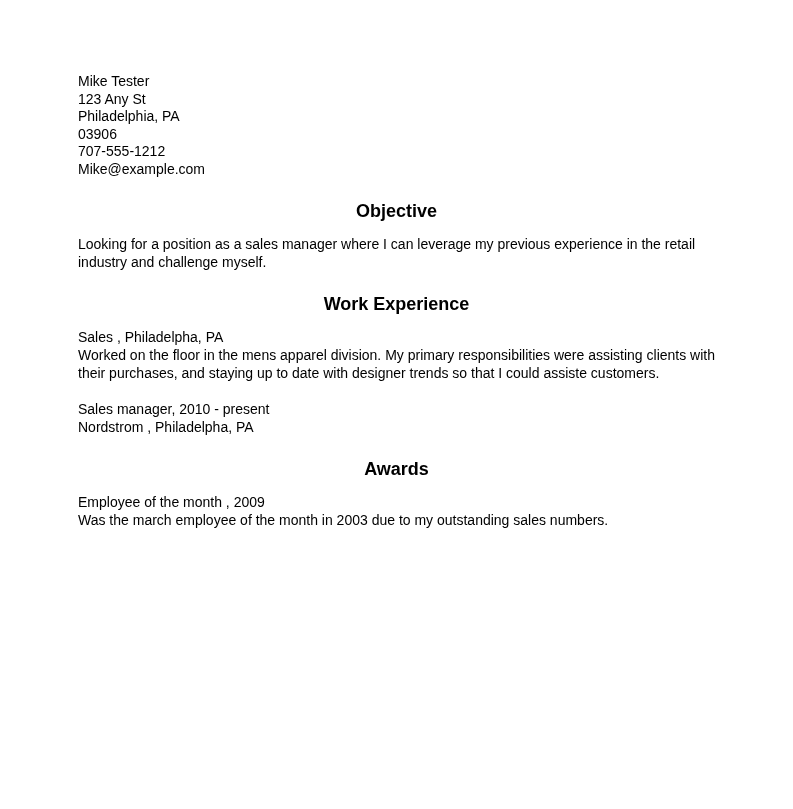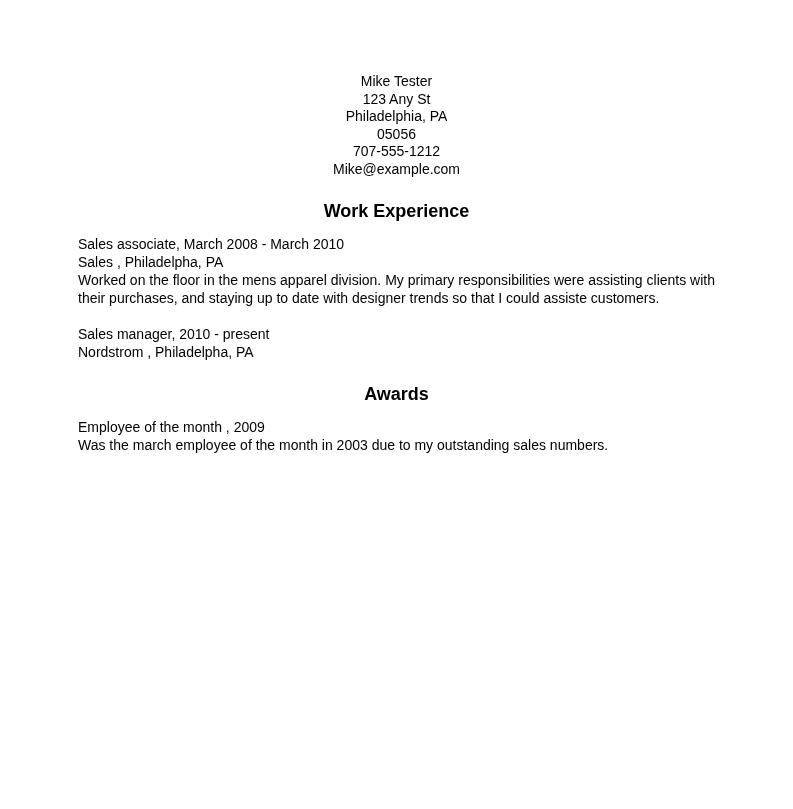--- a/index.html
+++ b/index.html
@@ -14,21 +14,21 @@
     margin: 0 auto;
     background: #ffffff;
     color: #000000;
     font-family: "Liberation Sans", "DejaVu Sans", sans-serif;
     font-size: 14px;
     line-height: 18px;
     padding: 73px 78px 0 78px;
     overflow: hidden;
   }
   .contact {
-    text-align: center;
+    text-align: left;
     margin: 0 0 20px 0;
   }
   .contact div {
     line-height: 17.5px;
   }
   h3.section-heading {
     text-align: center;
     font-size: 18px;
     font-weight: bold;
     line-height: 19px;
@@ -46,31 +46,34 @@
 </style>
 </head>
 <body>
 
 <div class="page">
 
   <header class="contact">
     <div>Mike Tester</div>
     <div>123 Any St</div>
     <div>Philadelphia, PA</div>
-    <div>05056</div>
+    <div>03906</div>
     <div>707-555-1212</div>
     <div>Mike@example.com</div>
   </header>
 
+  <section>
+    <h3 class="section-heading">Objective</h3>
+    <p class="body-text">Looking for a position as a sales manager where I can leverage my previous experience in the retail industry and challenge myself.</p>
+  </section>
 
   <section>
     <h3 class="section-heading">Work Experience</h3>
 
     <div class="job">
-      <div>Sales associate, March 2008 - March 2010</div>
       <div>Sales , Philadelpha, PA</div>
       <div>Worked on the floor in the mens apparel division. My primary responsibilities were assisting clients with their purchases, and staying up to date with designer trends so that I could assiste customers.</div>
     </div>
 
     <div class="job">
       <div>Sales manager, 2010 - present</div>
       <div>Nordstrom , Philadelpha, PA</div>
     </div>
   </section>
 

